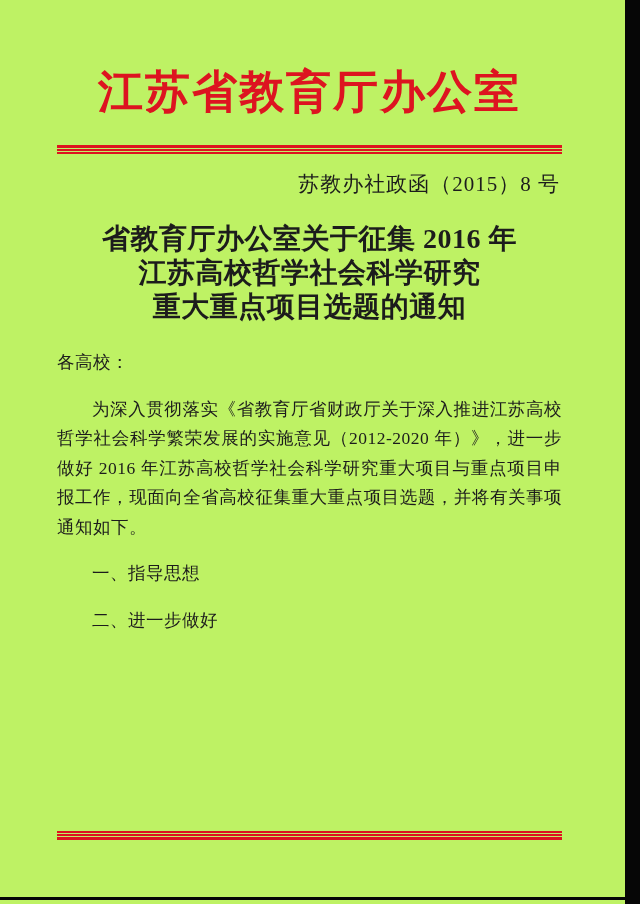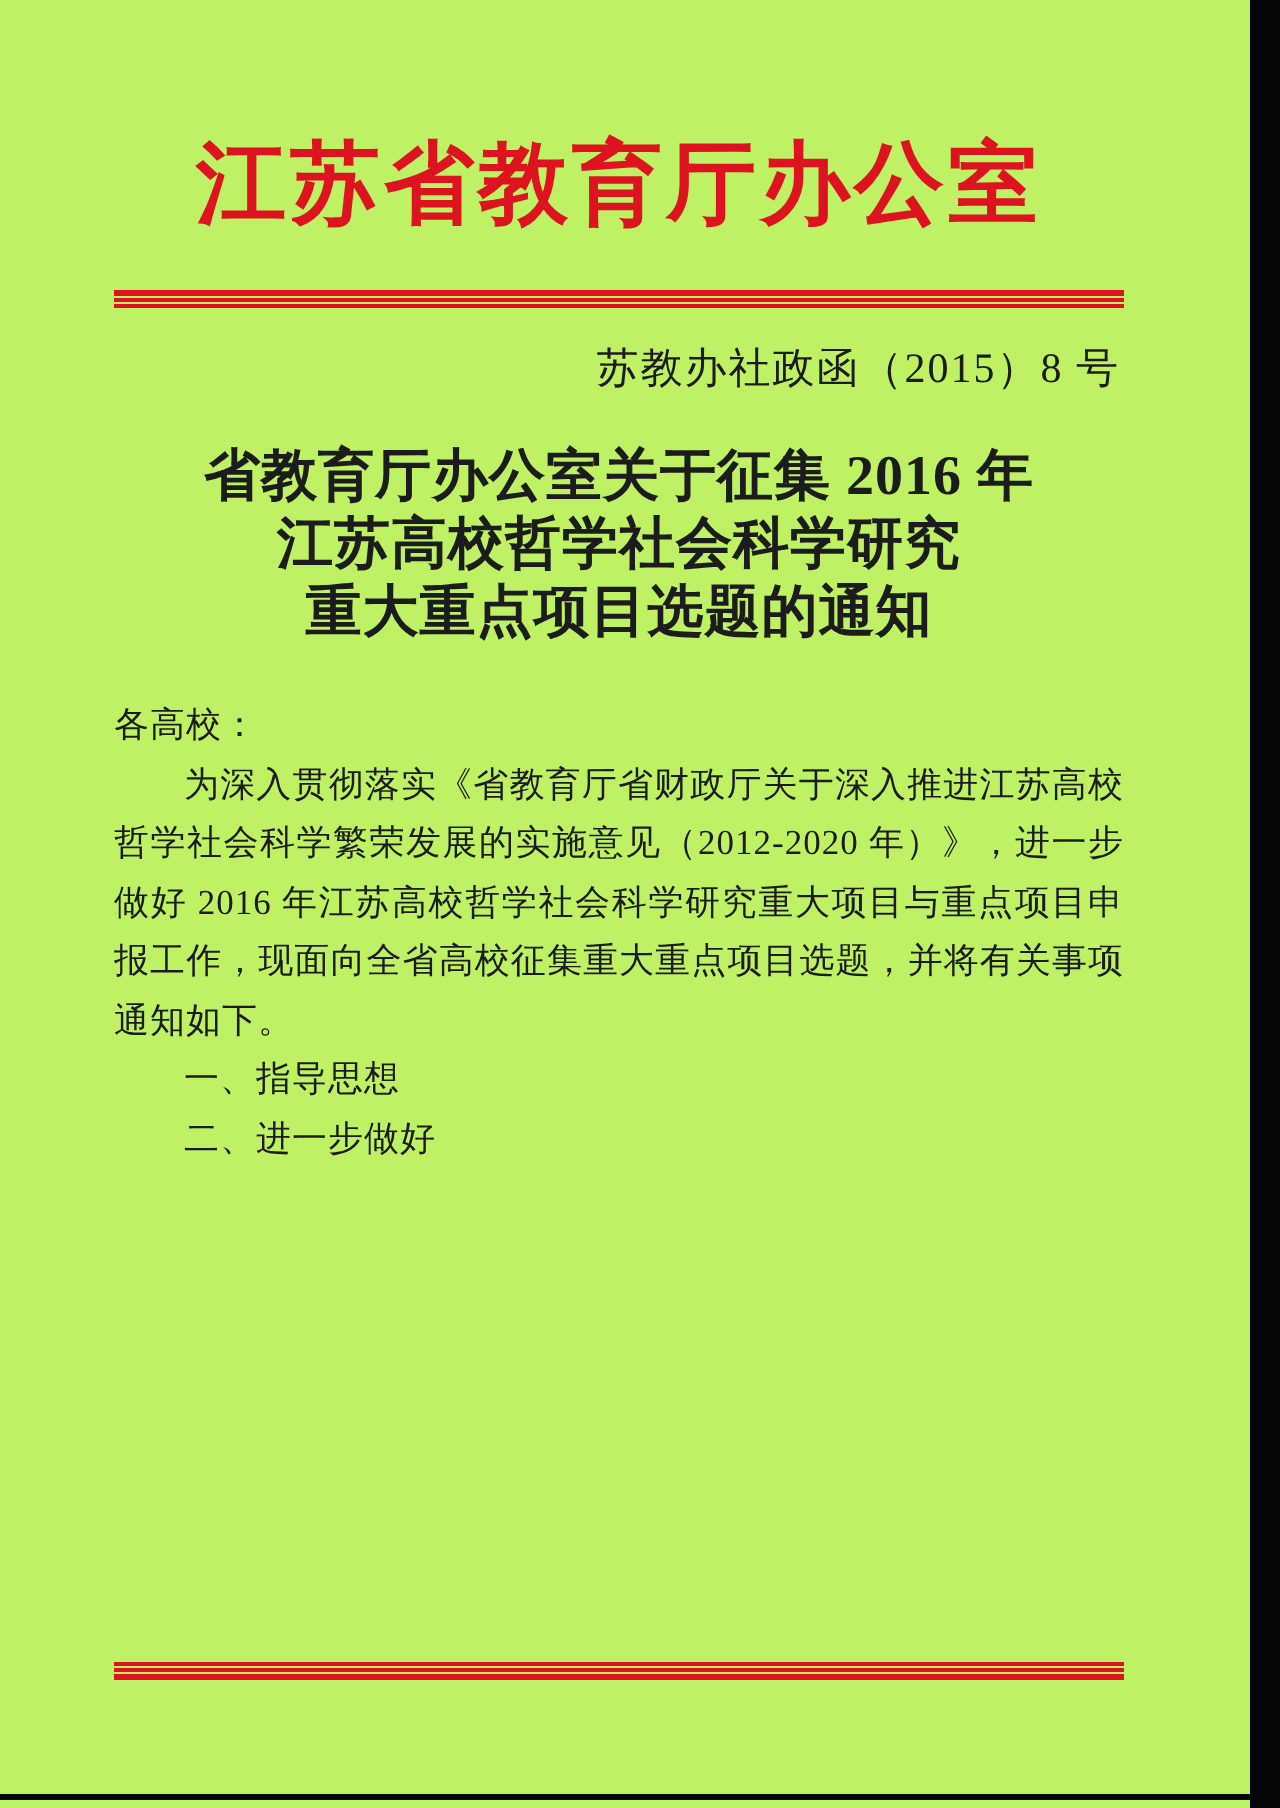--- a/index.html
+++ b/index.html
@@ -99,20 +99,21 @@
     font-size: 17.5px;
     line-height: 29.5px;
     text-align: justify;
     letter-spacing: 0.5px;
   }
   .body-text p {
     margin: 0;
   }
   .body-text p.indent {
     text-indent: 2em;
+    margin-top: 17px;
   }
   .body-text p.heading {
     font-weight: normal;
   }
 </style>
 </head>
 <body>
 
 <div class="page">
   <div class="content">

